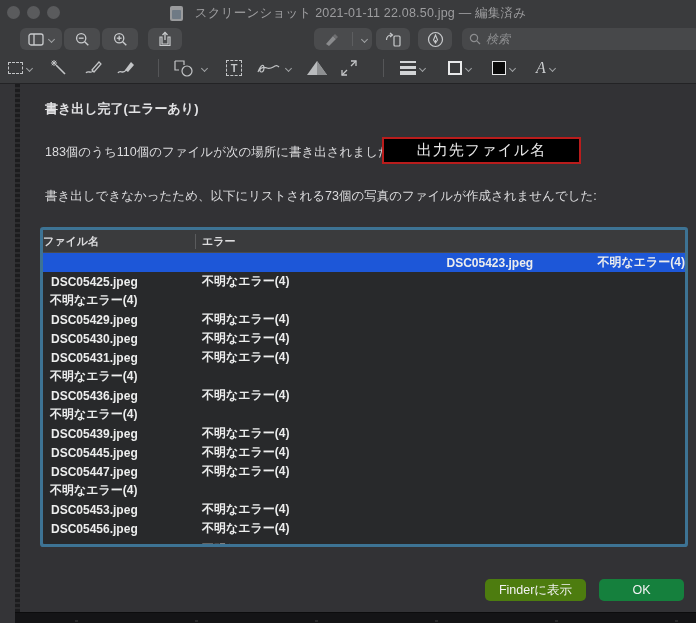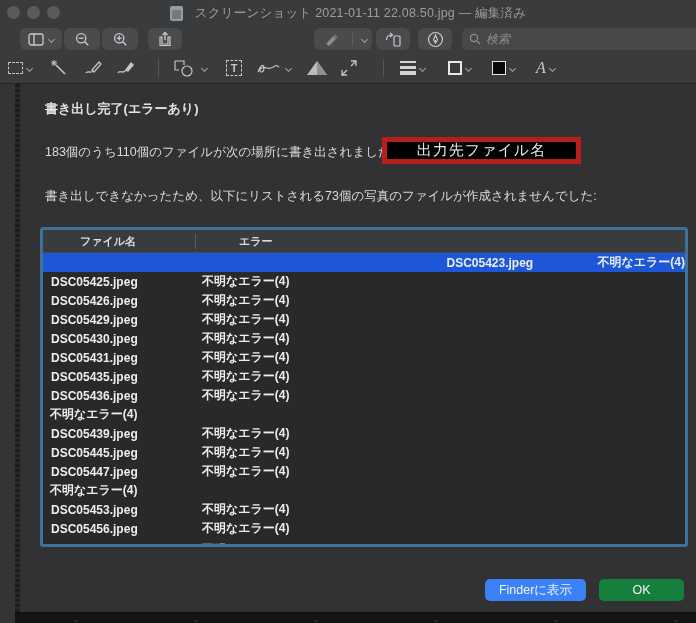--- a/index.html
+++ b/index.html
@@ -38,42 +38,42 @@
 
   
   .content { position:absolute; left:15px; top:84px; width:696px; height:539px; background:#323235; }
   .edge-sliver { position:absolute; left:0; top:0; width:5px; height:528px;
     background:repeating-linear-gradient(180deg,#1c1c1e 0 3px,#2c2c2e 3px 5px); }
   .dlg-title { position:absolute; left:30px; top:16px; font-size:13px; font-weight:700; color:#e2e2e4; }
   .dlg-line { position:absolute; left:30px; font-size:12.5px; font-weight:500; color:#dcdcde; }
   .line-exported { top:60px; }
   .line-failed { top:104px; }
   .redaction { position:absolute; left:367px; top:53px; width:199px; height:27px; background:#000;
-    border:5px solid #b91c1c; display:flex; align-items:center; justify-content:center; }
+    border:2px solid #b91c1c; display:flex; align-items:center; justify-content:center; }
   .redaction span { color:#e9e9e9; font-size:15px; letter-spacing:1px; }
 
   
   .errtable { position:absolute; left:28px; top:146px; width:642px; height:314px; background:#28292b;
     box-shadow:0 0 0 3px #3d7394; border-radius:1px; overflow:hidden; }
   .thead { position:relative; height:23px; background:#3a3b3d; border-bottom:1px solid #4a4b4d; display:flex; align-items:center; }
   .th { font-size:11px; font-weight:700; color:#dcdcde; }
-  .th1 { padding-left:0; width:152px;margin-left:37px; }
+  .th1 { padding-left:0; width:152px; }
   .th2 { padding-left:7px; }
   .coldiv { position:absolute; left:152px; top:4px; width:1px; height:15px; background:#5a5b5d; }
   .tbody { position:relative; }
   .trow { height:19px; display:flex; align-items:center; font-size:12px; font-weight:600; color:#eceded; }
   .trow.selected { background:#1d57d8;justify-content:flex-end; }
   .td1 { padding-left:8px; width:152px; }
   .td2 { padding-left:7px; }
   .trow.partial { height:6px; overflow:hidden; align-items:flex-start; }
   .trow.partial span { opacity:.55; transform:translateY(3px); display:inline-block; }
 
   
   .btn { position:absolute; top:495px; height:22px; border-radius:5px; display:flex; align-items:center; justify-content:center; font-size:12.5px; color:#f2f2f3; }
-  .btn-finder { left:470px; width:101px; background:#3b82f6; }
+  .btn-finder { left:470px; width:101px; background:#4d7c0f; }
   .btn-ok { left:584px; width:85px; background:#15803d; font-weight:500; }
 
   .bottom-strip { position:absolute; left:0; top:528px; width:696px; height:11px; background:#141416;
     border-top:1px solid #0c0c0d; }
   .bottom-strip:after { content:""; position:absolute; left:0; bottom:1px; width:100%; height:2px;
     background:repeating-linear-gradient(90deg,#141416 0 60px,#2a2a2c 60px 63px,#141416 63px 120px); }
 
   svg { display:block; }
 </style>
 </head>
@@ -312,37 +312,35 @@
       <div class="tbody">
           <div class="trow selected">
             <span class="td1">DSC05423.jpeg</span>
             <span class="td2">不明なエラー(4)</span>
           </div>
           <div class="trow">
             <span class="td1">DSC05425.jpeg</span>
             <span class="td2">不明なエラー(4)</span>
           </div>
           <div class="trow">
-            <span class="td1">DSC05426.jpeg</span>
             <span class="td2">不明なエラー(4)</span>
           </div>
           <div class="trow">
             <span class="td1">DSC05429.jpeg</span>
             <span class="td2">不明なエラー(4)</span>
           </div>
           <div class="trow">
             <span class="td1">DSC05430.jpeg</span>
             <span class="td2">不明なエラー(4)</span>
           </div>
           <div class="trow">
             <span class="td1">DSC05431.jpeg</span>
             <span class="td2">不明なエラー(4)</span>
           </div>
           <div class="trow">
-            <span class="td1">DSC05435.jpeg</span>
             <span class="td2">不明なエラー(4)</span>
           </div>
           <div class="trow">
             <span class="td1">DSC05436.jpeg</span>
             <span class="td2">不明なエラー(4)</span>
           </div>
           <div class="trow">
             <span class="td2">不明なエラー(4)</span>
           </div>
           <div class="trow">

